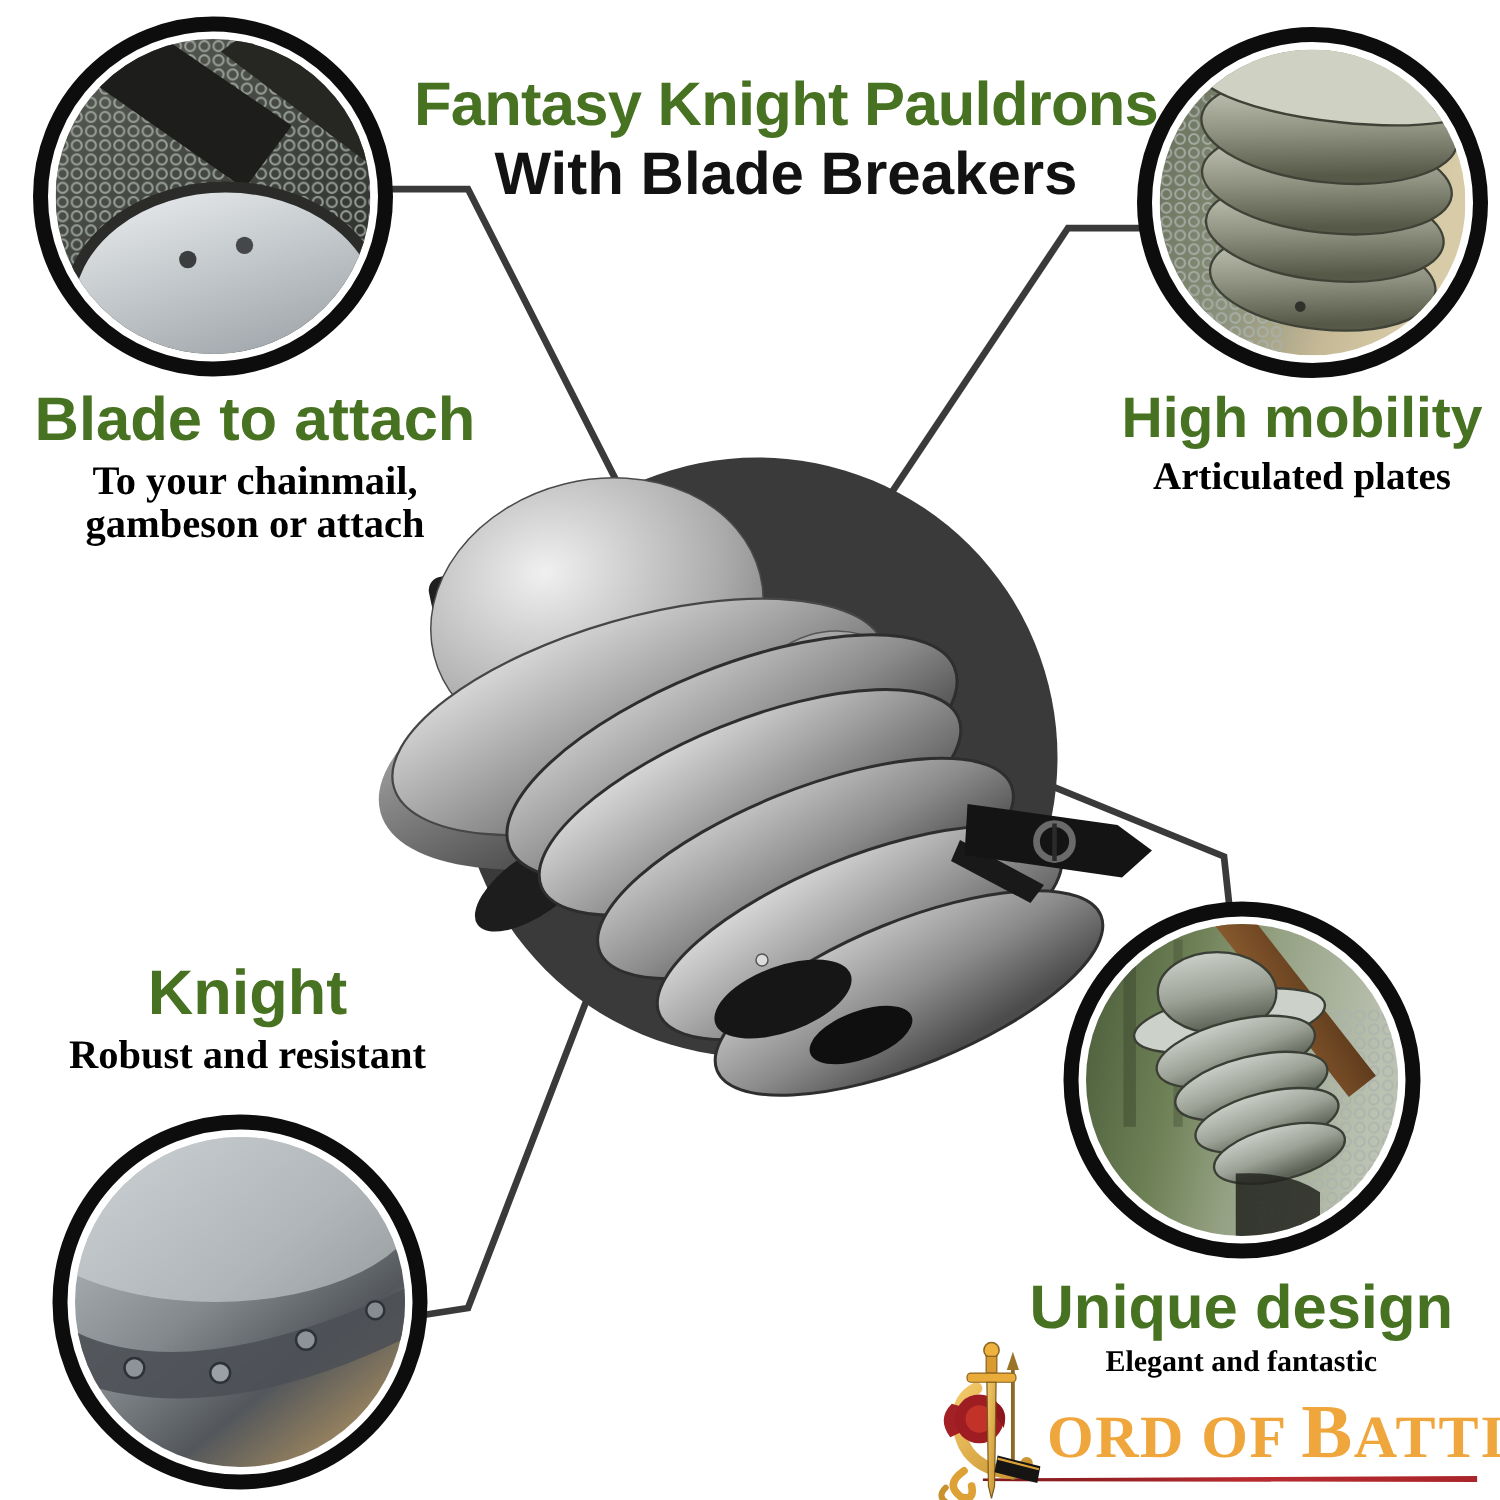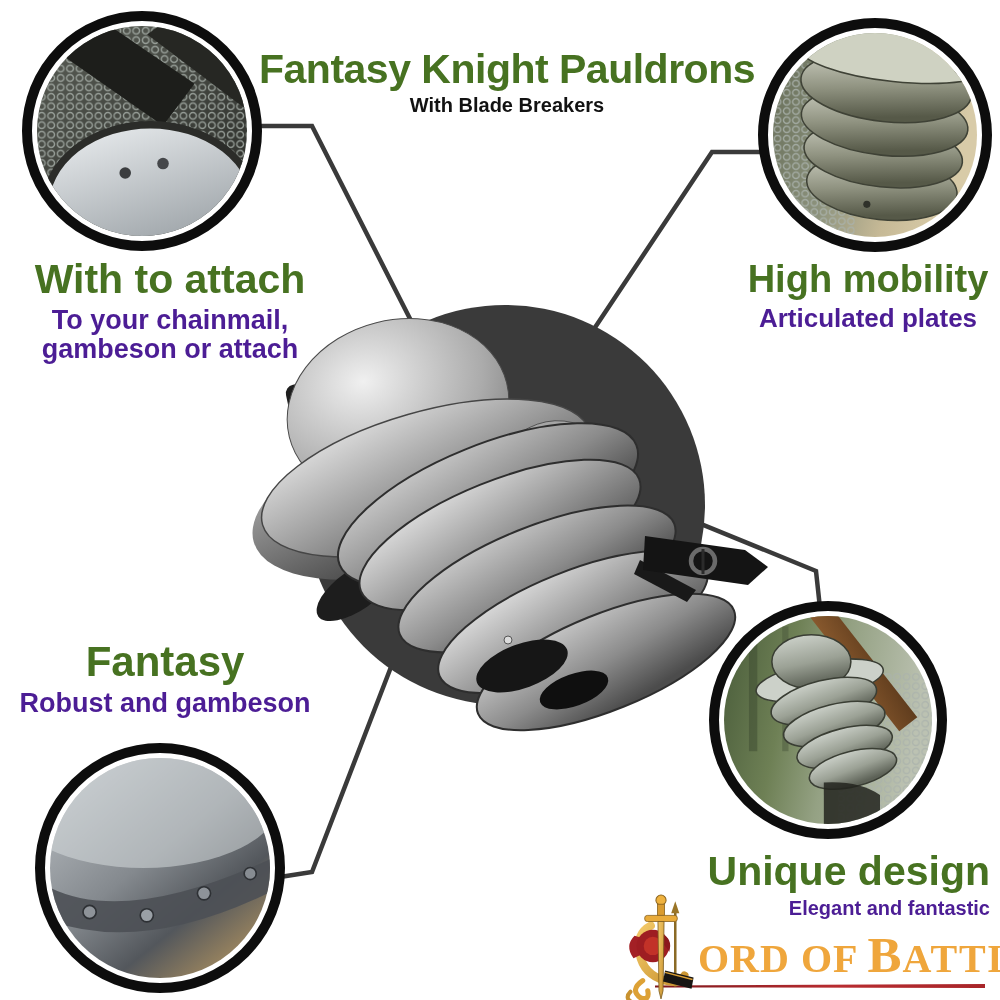--- a/index.html
+++ b/index.html
@@ -11,23 +11,23 @@
   #center-art{position:absolute;inset:0;z-index:2;}
   .detail-circle{position:absolute;border-radius:50%;border:10px solid #0d0d0d;
                  background:#ffffff;box-sizing:border-box;z-index:3;}
   .photo{position:absolute;inset:5px;border-radius:50%;overflow:hidden;}
   .photo svg{display:block;width:100%;height:100%;}
 
   
   .txt{position:absolute;text-align:center;z-index:5;}
   #title-block h1{margin:0;font-size:41px;line-height:1.05;letter-spacing:-.5px;
                   color:#477221;font-weight:bold;}
-  #title-block h2{margin:4px 0 0 0;font-size:20px;line-height:1.05;color:#121212;font-weight:bold;text-align:center;}
+  #title-block h2{margin:4px 0 0 0;font-size:40px;line-height:1.05;color:#121212;font-weight:bold;text-align:center;}
   .f-head{margin:0;font-weight:bold;color:#477221;}
-  .f-desc{margin:3px 0 0 0;font-weight:bold;color:#4c1d95;line-height:1.08;}
+  .f-desc{margin:3px 0 0 0;font-weight:bold;color:#000000;line-height:1.08;font-family:Liberation Serif, serif;}
   .f-desc span{display:block;}
   .f-desc span:empty{display:none;}
   #feature-tl .f-head{font-size:41px;} #feature-tl .f-desc{font-size:27px;}
   #feature-tr .f-head{font-size:38px;} #feature-tr .f-desc{font-size:26px;}
   #feature-bl .f-head{font-size:42px;} #feature-bl .f-desc{font-size:27px;}
   #feature-br .f-head{font-size:41px;} #feature-br .f-desc{font-size:20px;}
 
   
   #brand-underline{position:absolute;left:655px;top:984px;width:330px;height:4px;z-index:4;
       background:linear-gradient(to right,#7e181c,#b82c30 55%,#a82529);
@@ -228,50 +228,50 @@
           <ellipse cx="96" cy="82" rx="52" ry="20" transform="rotate(-14 96 82)" fill="url(#brMetal)"></ellipse>
           <ellipse cx="106" cy="104" rx="50" ry="19" transform="rotate(-14 106 104)" fill="url(#brMetal)"></ellipse>
           <ellipse cx="116" cy="126" rx="47" ry="18" transform="rotate(-14 116 126)" fill="url(#brMetal)"></ellipse>
           <ellipse cx="124" cy="147" rx="43" ry="17" transform="rotate(-14 124 147)" fill="url(#brMetal)"></ellipse>
         </g>
         <path d="M 96,160 Q 130,158 150,172 L 150,200 L 96,200 Z" fill="#23251f" opacity="0.85"></path>
       </svg>
     </div>
   </div>
 
-  <div class="txt" id="title-block" style="left:157px;top:48px;width:700px;">
+  <div class="txt" id="title-block" style="left:174px;top:48px;width:700px;">
     <h1>Fantasy Knight Pauldrons</h1>
     <h2>With Blade Breakers</h2>
   </div>
 
   <div class="txt" id="feature-tl" style="left:5px;top:256px;width:330px;">
-    <p class="f-head">With to attach</p>
+    <p class="f-head">Blade to attach</p>
     <p class="f-desc">
       <span>To your chainmail,</span>
       <span>gambeson or attach</span>
     </p>
   </div>
 
   <div class="txt" id="feature-tr" style="left:718px;top:258px;width:300px;">
     <p class="f-head">High mobility</p>
     <p class="f-desc">
       <span>Articulated plates</span>
 
     </p>
   </div>
 
   <div class="txt" id="feature-bl" style="left:15px;top:638px;width:300px;">
-    <p class="f-head">Fantasy</p>
+    <p class="f-head">Knight</p>
     <p class="f-desc">
-      <span>Robust and gambeson</span>
+      <span>Robust and resistant</span>
 
     </p>
   </div>
 
-  <div class="txt" id="feature-br" style="left:665px;top:848px;width:325px;text-align:right;">
+  <div class="txt" id="feature-br" style="left:665px;top:848px;width:325px;">
     <p class="f-head">Unique design</p>
     <p class="f-desc">
       <span>Elegant and fantastic</span>
 
     </p>
   </div>
 
   <div id="brand-underline"></div>
 
   <svg id="brand-icon" viewBox="0 0 80 110">

